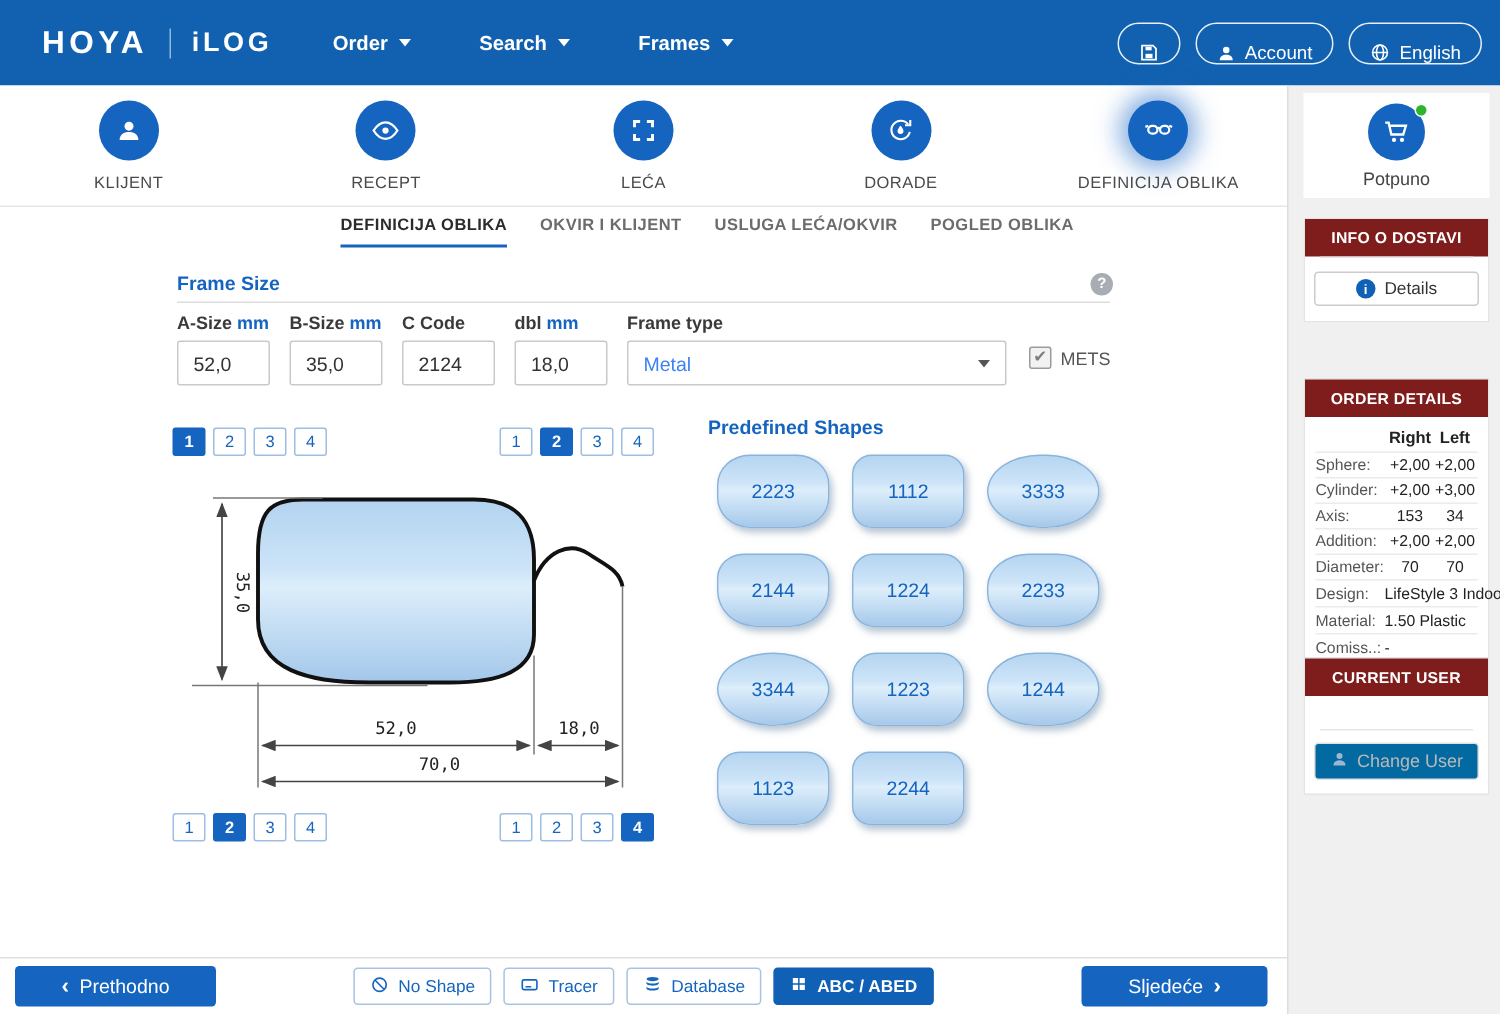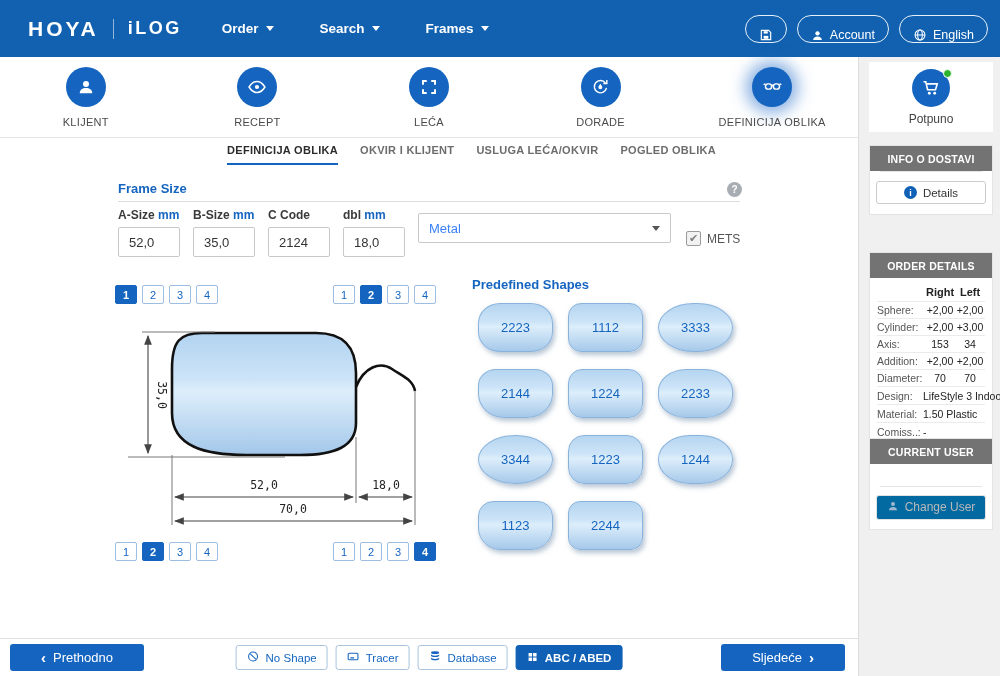--- a/index.html
+++ b/index.html
@@ -98,21 +98,21 @@
   .ps-grid .shape:nth-child(10){border-radius:15px 15px 22px 22px;}
   .ps-grid .shape:nth-child(11){border-radius:12px;}
   .ps-grid .shape:nth-child(12){border-radius:34px/26px;}
   
   .sidebar {
     position:absolute; top:57px; left:858px; width:170px; height:619px;
     background:#f0f0f0; border-left:1px solid #ddd;
   }
   .card { position:absolute; left:10px; width:124px; background:#fff; border:1px solid #e4e4e4; }
   .card-header {
-    height:25px; background:#737373; color:#fff; font-size:10.5px; font-weight:bold;
+    height:25px; background:#7f1d1d; color:#fff; font-size:10.5px; font-weight:bold;
     display:flex; align-items:center; justify-content:center; letter-spacing:.2px;
   }
   .card-status { top:5px; height:70px; display:flex; flex-direction:column; align-items:center; justify-content:center; gap:5px; border:none; }
   .cart-wrap { position:relative; width:38px; height:38px; }
   .cart-circle { width:38px; height:38px; border-radius:50%; background:#1565c0; display:flex; align-items:center; justify-content:center; cursor:pointer; }
   .green-dot { position:absolute; top:0; right:-2px; width:9px; height:9px; border-radius:50%; background:#2db52d; border:1.5px solid #fff; }
   .status-label { font-size:12px; color:#444; }
   .card-info { top:88px; }
   .rx-line { text-align:center; padding:12px 0 10px; font-size:13px; color:#222; }
   .rx-prefix { color:#999; font-weight:normal; }
@@ -290,20 +290,21 @@
 </div>
 <div class="field f2">
   <div class="field-label"><span>C Code</span></div>
   <input value="2124" style="">
 </div>
 <div class="field f3">
   <div class="field-label"><span>dbl</span> <span class="unit">mm</span></div>
   <input value="18,0" style="">
 </div>
 <div class="frame-type">
+  <div class="field-label">Frame type</div>
   <div class="select-box">
     <span>Metal</span>
     <span class="sel-caret"></span>
   </div>
 </div>
 <div class="mets">
   <span class="checkbox checked"></span>
   <span class="mets-label">METS</span>
 </div>
 

